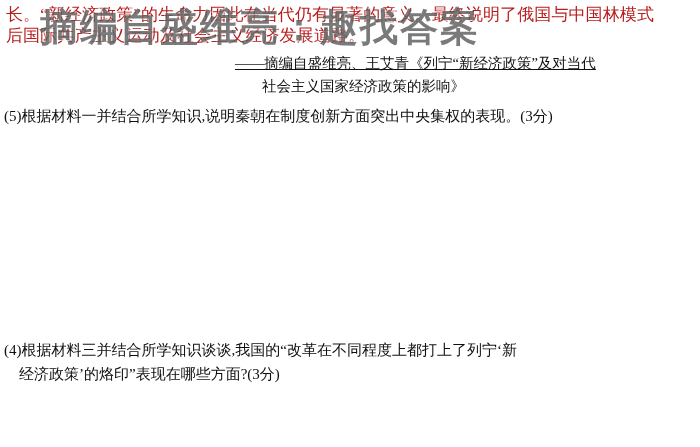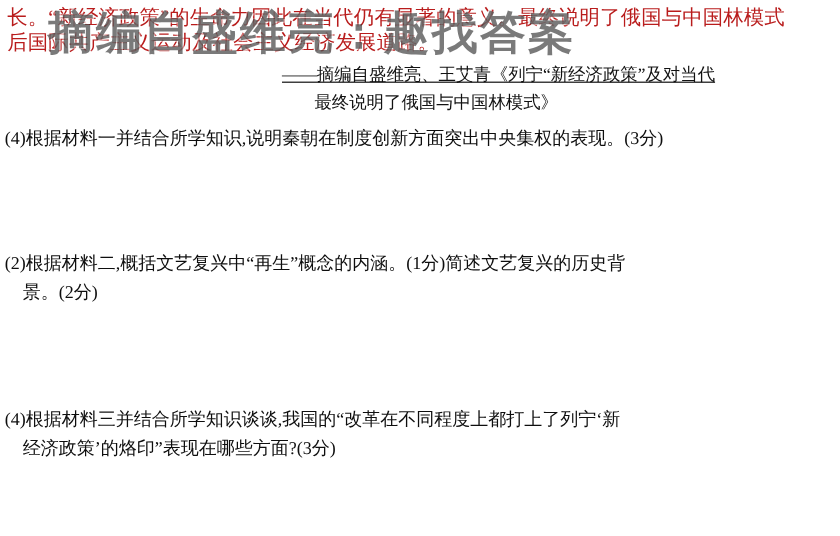--- a/index.html
+++ b/index.html
@@ -87,26 +87,24 @@
 <body>
 
 <div class="page">
 
   <div class="para" id="excerpt-l1">长。“新经济政策”的生命力因此在当代仍有显著的意义。最终说明了俄国与中国林模式</div>
 
   <div class="para" id="excerpt-l2">后国际共产主义运动及社会主义经济发展道路。</div>
 
   <div class="quote-line" id="source-l1">——摘编自盛维亮、王艾青《列宁“新经济政策”及对当代</div>
 
-  <div class="quote-line" id="source-l2">最终说明了俄国与中国林模式》</div>
+  <div class="quote-line" id="source-l2">社会主义国家经济政策的影响》</div>
 
-  <div class="q-block" id="q1">(4)根据材料一并结合所学知识,说明秦朝在制度创新方面突出中央集权的表现。(3分)</div>
+  <div class="q-block" id="q1">(5)根据材料一并结合所学知识,说明秦朝在制度创新方面突出中央集权的表现。(3分)</div>
 
-  <div class="q-block" id="q2">(2)根据材料二,概括文艺复兴中“再生”概念的内涵。(1分)简述文艺复兴的历史背
-    景。(2分)</div>
 
   <div class="q-block" id="q3">(4)根据材料三并结合所学知识谈谈,我国的“改革在不同程度上都打上了列宁‘新
     经济政策’的烙印”表现在哪些方面?(3分)</div>
 
   <div class="bottom-strip"></div>
 
   <div class="watermark">摘编自盛维亮：趣找答案</div>
 
 </div>
 

